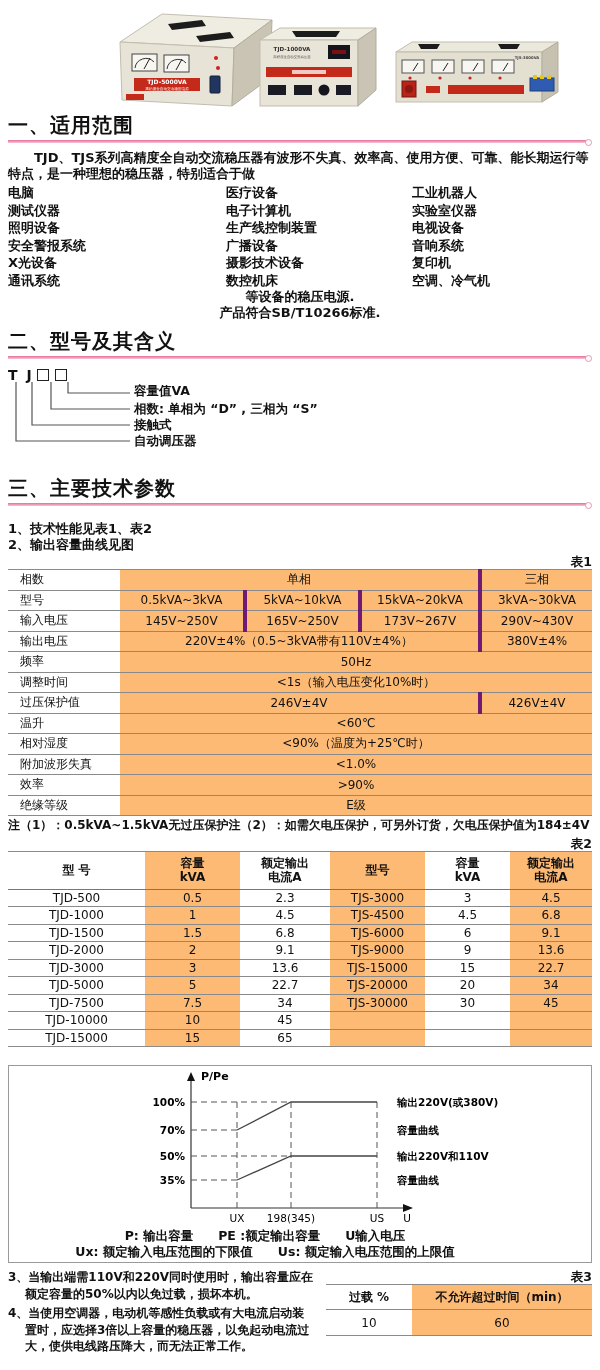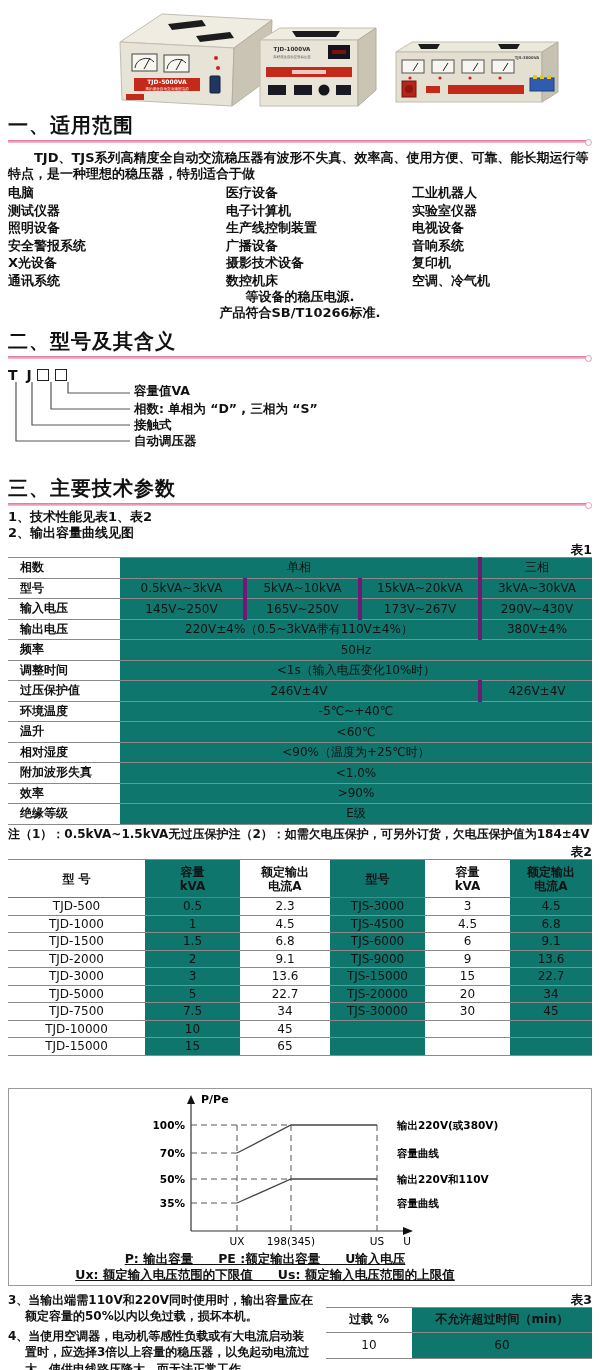--- a/index.html
+++ b/index.html
@@ -27,35 +27,35 @@
   .tj-box{display:inline-block;width:10px;height:10px;border:1.6px solid #222;margin:0 3px;vertical-align:-1px;}
   .diagram svg{position:absolute;left:2px;top:15px;}
   .d-label{position:absolute;left:126px;font-size:12.5px;font-weight:700;white-space:nowrap;}
 
   .numline{font-size:13px;font-weight:700;line-height:15.5px;}
   .tbl-label{font-size:12.5px;font-weight:700;text-align:right;height:15px;margin-top:2px;}
 
   table{border-collapse:collapse;width:584px;font-size:12px;table-layout:fixed;}
   table{border-top:1px solid #8a8a8a;}
   td,th{border-bottom:1px solid #8a8a8a;padding:0 2px;overflow:hidden;white-space:nowrap;}
-  .blue{background:#0f766e;}
+  .blue{background:#fdba74;}
   .bl{border-left:4px solid #701a75;}
 
   
   .t1 td{height:19.5px;}
-  .t1 .lbl{background:#fff;font-weight:700;padding-left:12px;text-align:left;}
+  .t1 .lbl{background:#fff;font-weight:400;padding-left:12px;text-align:left;}
   .t1 .v{text-align:center;font-weight:400;}
   .t1 .shift{}
 
   
   .t2 th{height:37px;font-weight:700;text-align:center;white-space:pre-line;line-height:14px;border-bottom:1.6px solid #777;}
   .t2 td{height:16.5px;text-align:center;font-weight:400;}
 
   
-  .chartbox{margin-top:32px;border:1px solid #9a9a9a;height:196px;position:relative;text-decoration:underline;}
+  .chartbox{margin-top:18px;border:1px solid #9a9a9a;height:196px;position:relative;}
   .legend{font-size:12.5px;font-weight:700;text-align:center;line-height:16px;margin-right:70px;}
   .chart-svg{display:block;margin-top:2px;}
 
   
   .bottom{display:flex;margin-top:6px;}
   .notes{width:308px;font-size:12px;font-weight:700;line-height:16.5px;}
   .notes p{margin:0 0 3px;padding-left:17px;text-indent:-17px;}
   .t3wrap{flex:1;padding-left:10px;}
   .t3{width:266px;}
   .t3 th{height:24px;font-weight:700;text-align:center;}
@@ -186,21 +186,21 @@
     <div class="d-label" style="top:50px;">接触式</div>
     <div class="d-label" style="top:66px;">自动调压器</div>
   </div>
 
   <h2 class="sec-title" style="margin-top:8px;">三、主要技术参数</h2>
   <div class="rule">
       <div class="bar"></div>
       <div class="ring"></div>
     </div>
 
-  <div class="numline" style="margin-top:0;">1、技术性能见表1、表2</div>
+  <div class="numline" style="margin-top:12px;">1、技术性能见表1、表2</div>
   <div class="numline">2、输出容量曲线见图</div>
 
   <div class="tbl-label">表1</div>
   <table class="t1">
     <colgroup>
         <col style="width:112px">
         <col style="width:125px">
         <col style="width:115px">
         <col style="width:120px">
         <col style="width:112px">
@@ -235,24 +235,20 @@
           <td class="v blue shift" colspan="4">50Hz</td>
         </tr>
     <tr>
           <td class="lbl">调整时间</td>
           <td class="v blue shift" colspan="4">&lt;1s（输入电压变化10%时）</td>
         </tr>
     <tr>
           <td class="lbl">过压保护值</td>
           <td class="v blue" colspan="3">246V±4V</td>
           <td class="v blue bl">426V±4V</td>
-        </tr>
-    <tr>
-          <td class="lbl">环境温度</td>
-          <td class="v blue shift" colspan="4">-5℃~+40℃</td>
         </tr>
     <tr>
           <td class="lbl">温升</td>
           <td class="v blue shift" colspan="4">&lt;60℃</td>
         </tr>
     <tr>
           <td class="lbl">相对湿度</td>
           <td class="v blue shift" colspan="4">&lt;90%（温度为+25℃时）</td>
         </tr>
     <tr>

